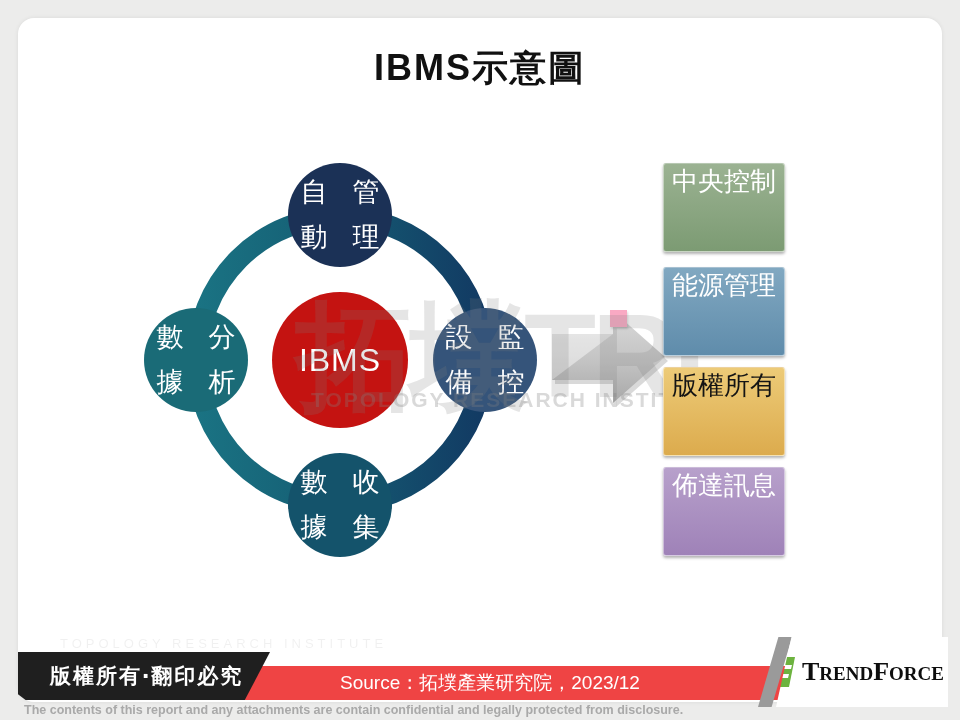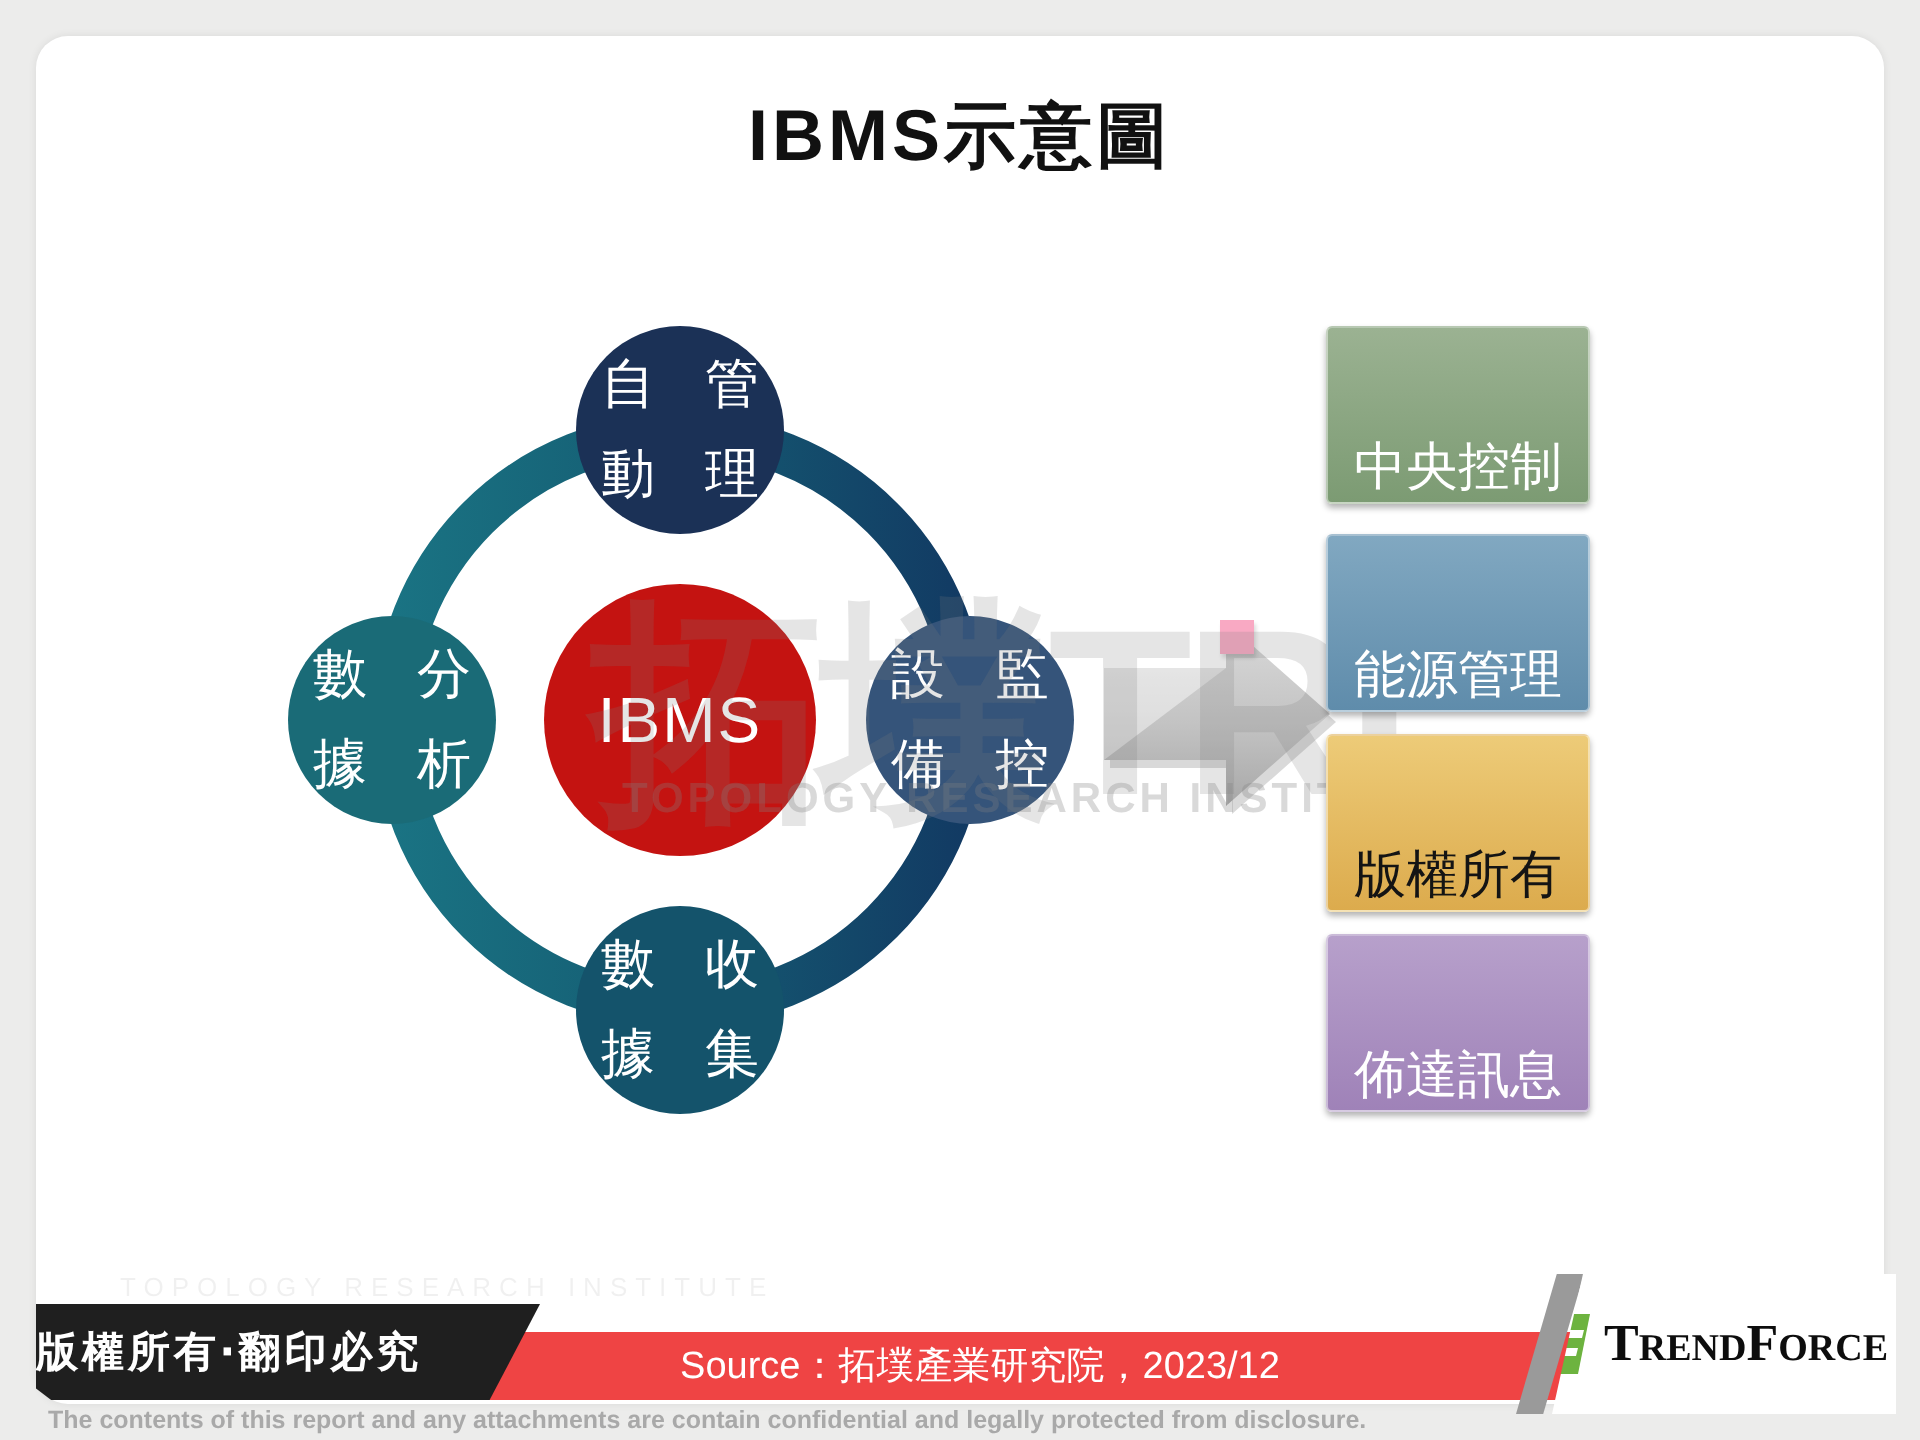--- a/index.html
+++ b/index.html
@@ -30,39 +30,39 @@
 
   
   .wm-cjk { position:absolute; left:296px; top:278px; font-size:118px; font-weight:bold;
             color:rgba(125,125,125,0.20); letter-spacing:-4px; white-space:nowrap; pointer-events:none; }
   .wm-latin { position:absolute; left:311px; top:388px; font-size:21px; font-weight:bold;
             color:rgba(130,130,130,0.30); letter-spacing:2px; white-space:nowrap; pointer-events:none; }
   .wm-ghost { position:absolute; left:60px; top:636px; width:760px; font-size:13px;
             color:rgba(0,0,0,0.06); letter-spacing:4px; white-space:nowrap; overflow:hidden; pointer-events:none; }
 
   
-  .box { position:absolute; left:663px; width:132px; height:89px; border-radius:3px;
-         display:flex; align-items:flex-end; justify-content:center; font-size:26px;
+  .box { position:absolute; left:663px; width:122px; height:89px; border-radius:3px;
+         display:flex; align-items:flex-start; justify-content:center; font-size:26px;
          color:#fff; box-shadow:0 2px 3px rgba(0,0,0,0.3); border:1px solid rgba(255,255,255,0.45); }
   .box-0 { top:163px; background:linear-gradient(#9bb292,#7c9b73); }
   .box-1 { top:267px; background:linear-gradient(#81a8c1,#5f8cab); }
   .box-2 { top:367px; background:linear-gradient(#edcb78,#dcab4d); color:#141414; }
   .box-3 { top:467px; background:linear-gradient(#b7a0cb,#9f82b8); }
 
   .pink-square { position:absolute; left:610px; top:310px; width:17px; height:17px;
          background:#f9a9c3; box-shadow:1px 2px 2px rgba(0,0,0,0.15); }
 
   
   .src-bar { position:absolute; left:150px; top:666px; width:680px; height:34px;
          background:#ef4444; display:flex; align-items:center; justify-content:center; }
   .src-bar span { color:#fff; font-size:19px; }
   .copy-badge { position:absolute; left:18px; top:652px; width:252px; height:48px;
          background:#1f1f1f; clip-path:polygon(0 0,100% 0,90% 100%,3% 100%,0 88%);
          display:flex; align-items:center; }
-  .copy-badge span { color:#fff; font-size:21px; font-weight:bold; letter-spacing:2px; }
+  .copy-badge span { color:#fff; font-size:21px; font-weight:bold; letter-spacing:2px; padding-left:32px; }
   .disclaimer { position:absolute; left:24px; top:703px; font-size:12.5px; color:#a9a9a9;font-weight:bold; }
 
   .logo-stripe { position:absolute; left:758px; top:637px; width:34px; height:70px;
          background:#9a9a9a; clip-path:polygon(60% 0,100% 0,40% 100%,0 100%); }
   .logo-plate { position:absolute; left:776px; top:637px; width:172px; height:70px;
          background:#ffffff; clip-path:polygon(9% 0,100% 0,100% 100%,0 100%);
          display:flex; align-items:center; justify-content:flex-end; padding-right:4px;
          filter:drop-shadow(0 2px 2px rgba(0,0,0,0.18)); }
   .logo-glyph { width:38px; height:34px; margin-right:5px; flex:0 0 auto; }
   .wordmark { font-family:"Liberation Serif","DejaVu Serif",serif; font-weight:bold;

